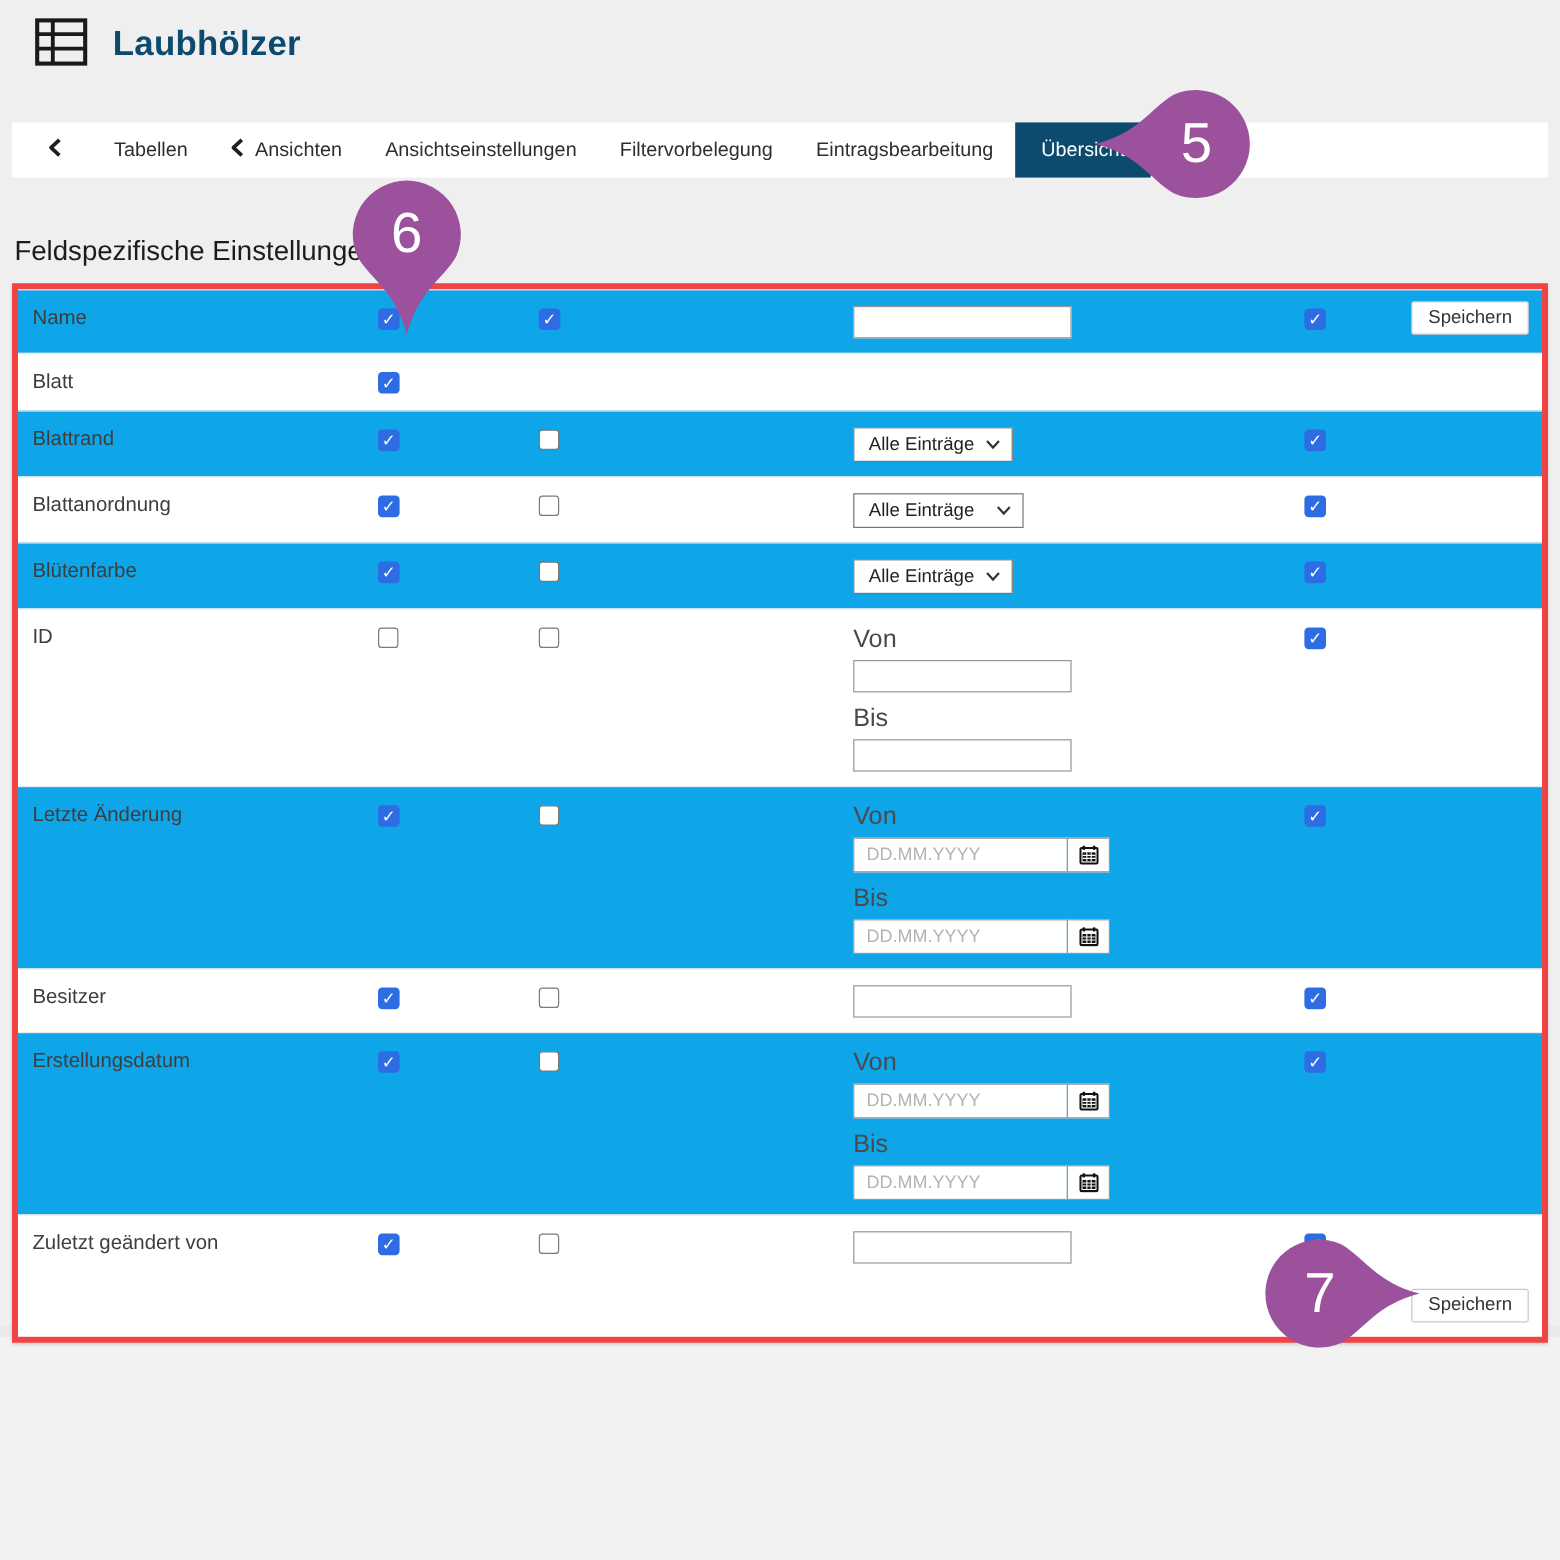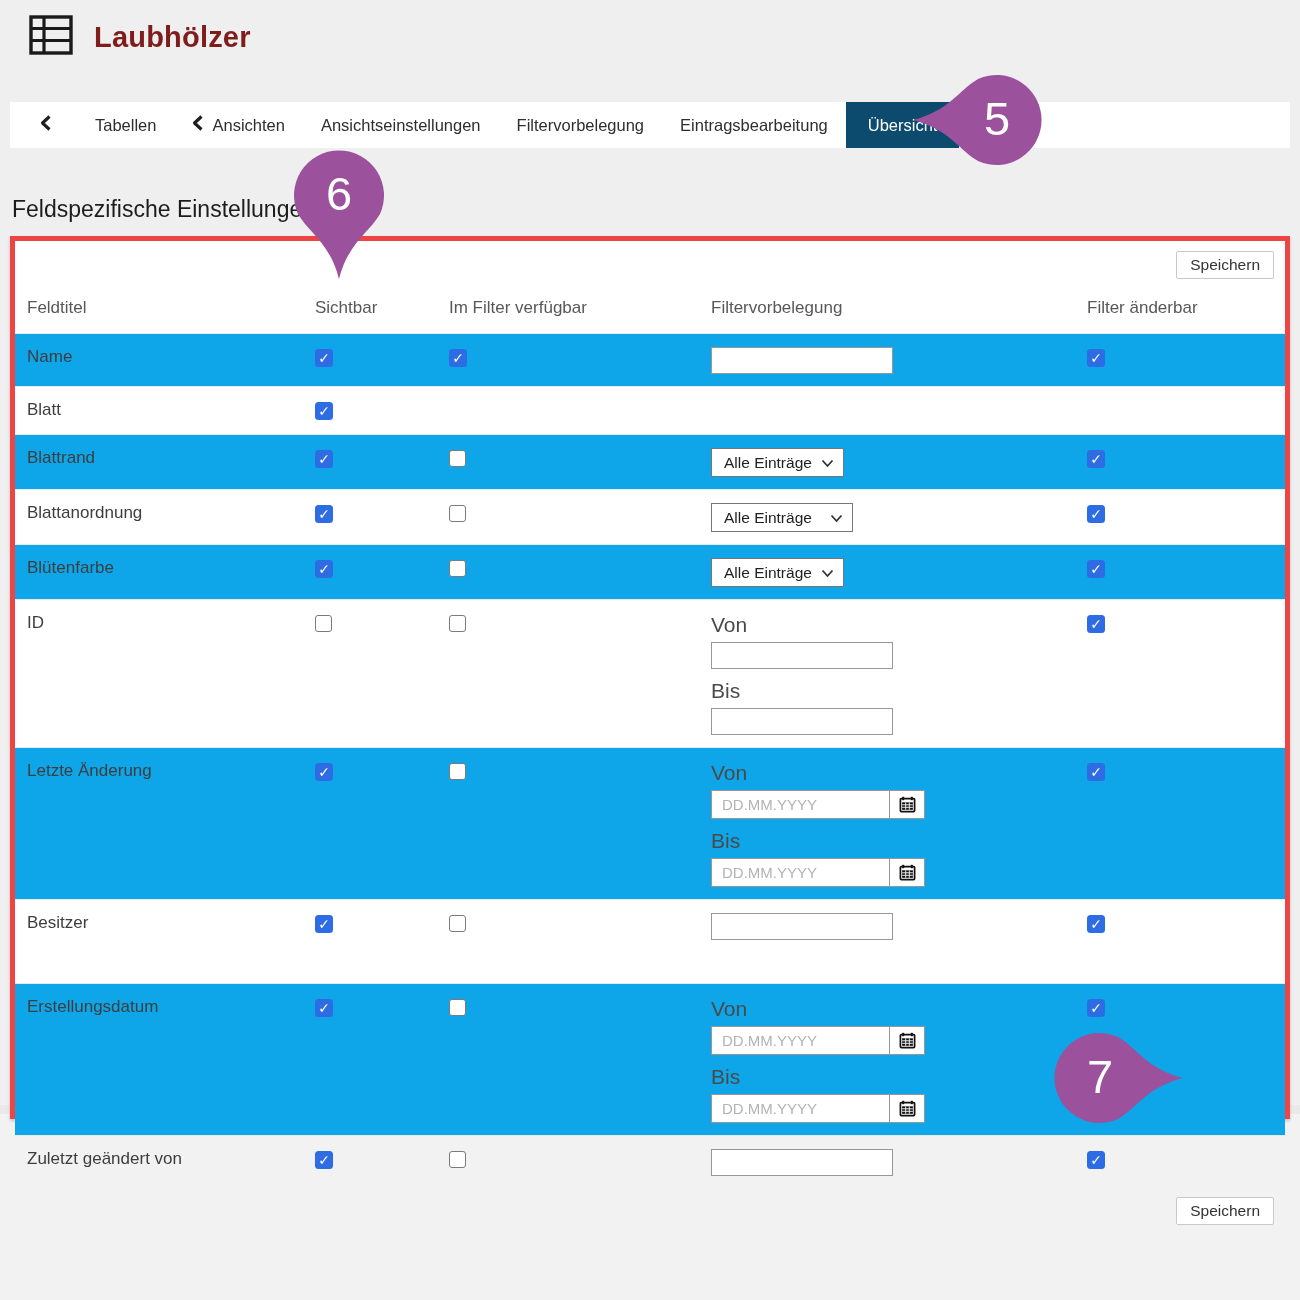--- a/index.html
+++ b/index.html
@@ -6,21 +6,21 @@
   body{
     width:1300px;height:1300px;overflow:hidden;position:relative;
     font-family:"Liberation Sans","DejaVu Sans",sans-serif;
     background:#f2f2f2;
   }
   .top-zone{position:absolute;left:0;top:0;width:1300px;height:1105px;background:#efefef;}
   .bottom-band{position:absolute;left:0;top:1105px;width:1300px;height:9px;background:#e9e9e9;}
 
   
   .page-header{position:absolute;left:28px;top:14px;display:flex;align-items:center;gap:20px;}
-  .page-title{font-size:29px;font-weight:700;color:#7f1d1d;letter-spacing:.2px;}
+  .page-title{font-size:29px;font-weight:700;color:#0c4a6e;letter-spacing:.2px;}
 
   
   .navbar{
     position:absolute;left:10px;top:102px;width:1280px;height:46px;background:#ffffff;
     display:flex;align-items:center;padding:0;box-sizing:border-box;
   }
   .nav-item{display:flex;align-items:center;gap:9px;margin-left:36px;font-size:16.5px;color:#2e2e2e;cursor:pointer;white-space:nowrap;}
   .nav-item:first-child{margin-left:30px;gap:44px;}
   .nav-btn-active{
     margin-left:18px;height:46px;display:flex;align-items:center;padding:0 22px;
@@ -131,27 +131,20 @@
     <div class="nav-item">
       <span>Eintragsbearbeitung</span>
     </div>
     <div class="nav-btn-active" style="background: #0c4a6e;">Übersicht</div>
   </div>
 
 <div class="section-heading">Feldspezifische Einstellungen</div>
 
 <div class="card">
   <button class="save-btn save-top">Speichern</button>
-  <div class="grid-row thead" id="thead">
-      <div>Feldtitel</div>
-      <div>Sichtbar</div>
-      <div>Im Filter verfügbar</div>
-      <div>Filtervorbelegung</div>
-      <div>Filter änderbar</div>
-    </div>
   <div id="tbody">
       <div class="grid-row trow alt" style="min-height: 48px;">
         <div>Name</div>
         <div><span class="cb on" style="background: rgb(46, 108, 227);">✓</span></div>
         <div><span class="cb on" style="background: rgb(46, 108, 227);">✓</span></div>
         <div><input class="ti" type="text" style=""></div>
         <div><span class="cb on" style="background: rgb(46, 108, 227);">✓</span></div>
       </div>
       <div class="grid-row trow" style="min-height: 48px;">
         <div>Blatt</div>
@@ -253,21 +246,21 @@
         </div>
         <div><span class="cb on" style="background: rgb(46, 108, 227);">✓</span></div>
       </div>
       <div class="grid-row trow" style="min-height: 49px;">
         <div>Besitzer</div>
         <div><span class="cb on" style="background: rgb(46, 108, 227);">✓</span></div>
         <div><span class="cb"></span></div>
         <div><input class="ti" type="text" style=""></div>
         <div><span class="cb on" style="background: rgb(46, 108, 227);">✓</span></div>
       </div>
-      <div class="grid-row trow alt" style="min-height: 124px; margin-top: 31px;">
+      <div class="grid-row trow alt" style="min-height: 124px;">
         <div>Erstellungsdatum</div>
         <div><span class="cb on" style="background: rgb(46, 108, 227);">✓</span></div>
         <div><span class="cb"></span></div>
         <div>
           <div>
             <div class="range-label">Von</div>
             <div class="dg">
               <input class="di" type="text" placeholder="DD.MM.YYYY" style="">
               <button class="cal-btn">
                 <svg width="17" height="17" viewBox="0 0 17 17">

